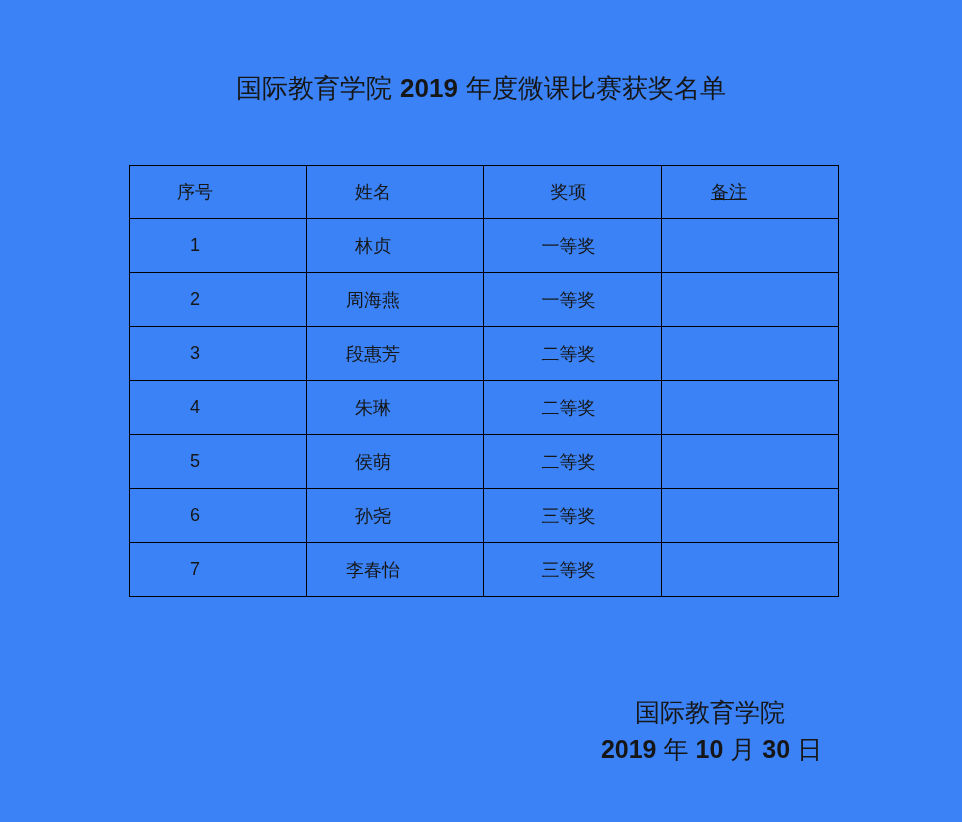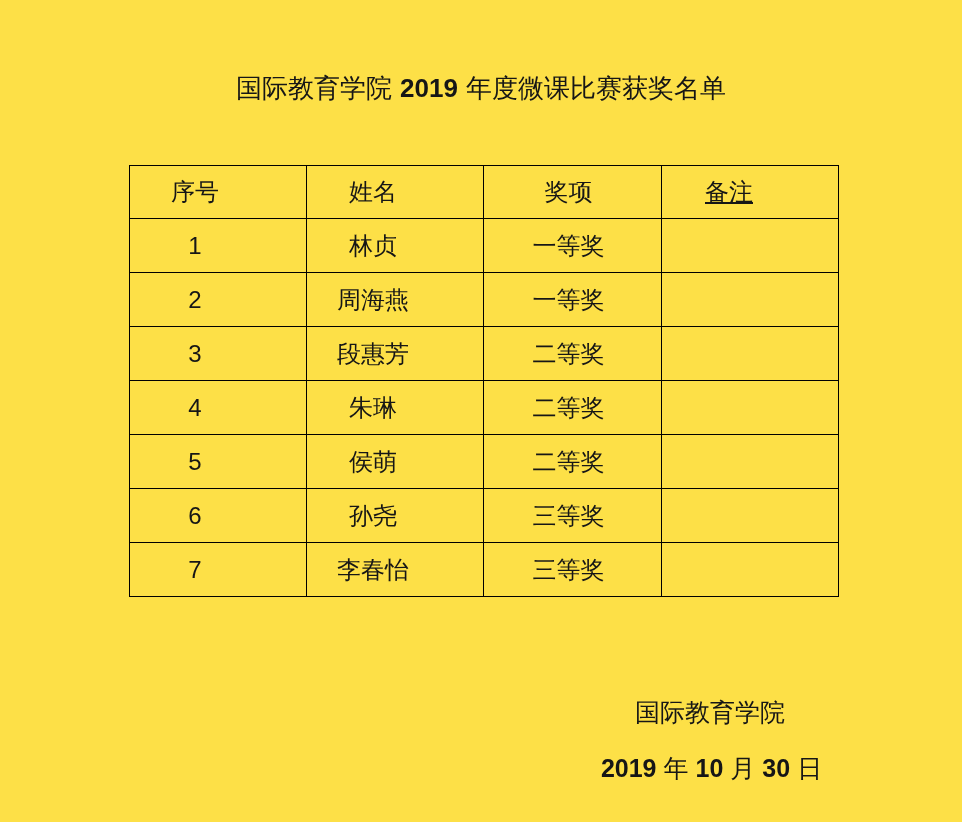--- a/index.html
+++ b/index.html
@@ -5,21 +5,21 @@
   html, body { margin: 0; padding: 0; }
   body {
     background: #ffffff;
     font-family: "Liberation Serif", "DejaVu Serif", serif;
     color: #161616;
   }
   .page {
     position: relative;
     width: 962px;
     height: 822px;
-    background: #fde047;
+    background: #3b82f6;
     overflow: hidden;
   }
   
   .doc-title {
     position: absolute;
     top: 70px;
     left: 0;
     width: 962px;
     text-align: center;
     font-size: 26px;
@@ -40,42 +40,42 @@
     width: 709px;
     border-collapse: collapse;
     table-layout: fixed;
   }
   table.awards td, table.awards th {
     border: 1.5px solid #000000;
     height: 53px;
     padding: 0;
     text-align: center;
     vertical-align: middle;
-    font-size: 24px;
+    font-size: 18px;
     font-weight: normal;
     overflow: hidden;
     white-space: nowrap;
   }
   table.awards tr.header-row td { height: 52px; }
   
   table.awards td:nth-child(1) { padding-right: 46px; }
   table.awards td:nth-child(2) { padding-right: 44px; }
   table.awards td:nth-child(3) { padding-right: 8px; }
   table.awards td:nth-child(4) { padding-right: 42px; text-decoration: underline; }
   
   .signature {
     position: absolute;
     left: 535px;
     top: 695px;
     width: 350px;
     text-align: center;
     font-size: 25px;
     line-height: 36px;
   }
-  .signature .date-line { margin-top: 19px; white-space: nowrap; text-align: center; }
+  .signature .date-line { white-space: nowrap; text-align: center; }
   .signature .date-line .num { margin: 0 5px; }
   .signature .date-line .unit { margin: 0 2px; }
 </style>
 </head>
 <body>
 
 <div class="page">
 
   <div class="doc-title">
     <span>国际教育学院</span><span class="num">2019</span><span>年度微课比赛获奖名单</span>

